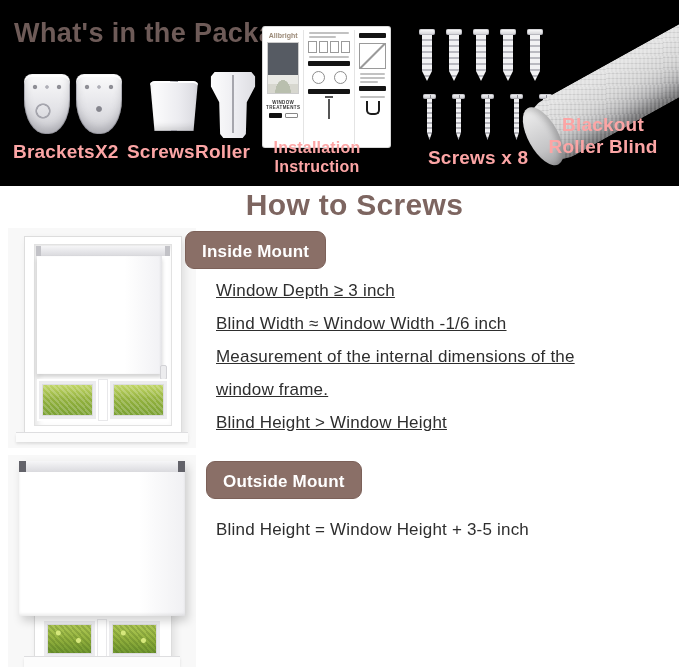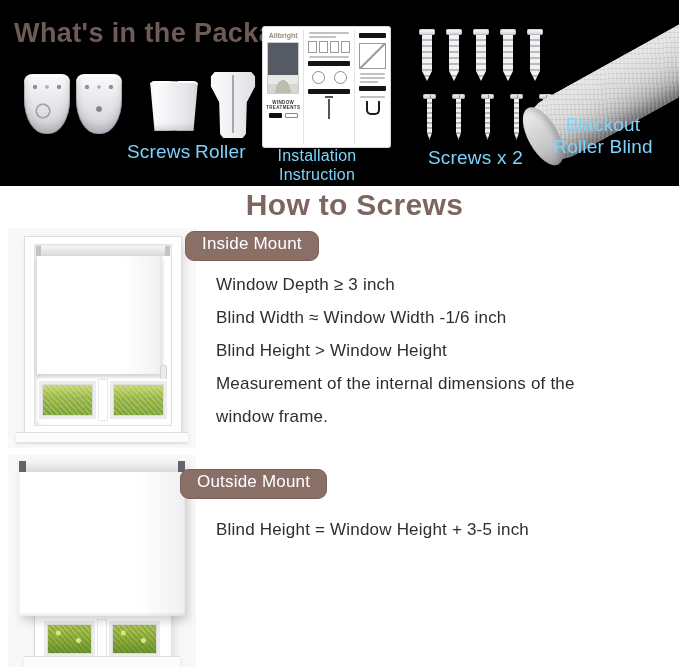--- a/index.html
+++ b/index.html
@@ -3,25 +3,25 @@
 <meta charset="utf-8">
 <style>
   html,body{margin:0;padding:0;background:#fff;}
   .canvas{position:relative;width:679px;height:667px;overflow:hidden;background:#ffffff;
           font-family:"Liberation Sans",sans-serif;}
 
   
   .pkg{position:absolute;left:0;top:0;width:679px;height:186px;background:#000;overflow:hidden;}
   .pkg-title{position:absolute;left:14px;top:18px;font-size:27px;font-weight:600;
              color:#6e5b58;letter-spacing:.4px;}
-  .pkg-label{position:absolute;color:#7dd3fc;font-size:19px;font-weight:400;letter-spacing:.2px;}
+  .pkg-label{position:absolute;color:#fca5a5;font-size:19px;font-weight:700;letter-spacing:.2px;}
   .lbl-brackets{left:13px;top:141px;}
   .lbl-clutch{left:127px;top:141px;}
   .lbl-button{left:195px;top:141px;}
-  .lbl-instruction{left:256px;top:146px;width:122px;text-align:center;font-size:16px;line-height:19px;}
+  .lbl-instruction{left:256px;top:138px;width:122px;text-align:center;font-size:16px;line-height:19px;}
   .lbl-screws{left:428px;top:147px;}
   .lbl-roll{left:540px;top:114px;width:126px;text-align:center;font-size:19px;line-height:22px;}
 
   
   .bracket{position:absolute;width:46px;height:60px;top:74px;
     border-radius:8px 8px 46% 46% / 8px 8px 58% 58%;
     box-shadow:inset 0 3px 0 rgba(255,255,255,.85), inset 0 -6px 9px rgba(90,90,100,.3),
                inset 0 0 0 1px rgba(125,125,138,.45);}
   .bracket.b1{left:24px;
     background:
@@ -111,28 +111,28 @@
       linear-gradient(180deg,#e6e6e6 0%,#d2d2d2 45%,#ababad 82%,#8e8e90);
     box-shadow:inset -8px -10px 16px rgba(0,0,0,.28);}
   .roll::before{content:"";position:absolute;left:-2px;top:0;width:30px;height:100%;border-radius:50%;
     background:linear-gradient(180deg,#efefef,#c4c4c6 70%,#9f9fa1);
     box-shadow:inset -4px 0 6px rgba(0,0,0,.22);}
 
   
   .measure-title{position:absolute;left:30px;right:0;top:188px;text-align:center;
     font-size:30px;font-weight:600;color:#7d6560;letter-spacing:.3px;}
 
-  .badge{position:absolute;background:#8a6f67;color:#fff;font-size:17px;font-weight:400;
-    padding:2px 16px 6px;border-radius:9px;border:1px solid #7c6159;letter-spacing:.2px;}
+  .badge{position:absolute;background:#8a6f67;color:#fff;font-size:17px;font-weight:700;
+    padding:10px 16px 6px;border-radius:9px;border:1px solid #7c6159;letter-spacing:.2px;}
   .badge-inside{left:185px;top:231px;}
-  .badge-outside{left:180px;top:461px;margin-top:8px;}
+  .badge-outside{left:206px;top:461px;}
 
   .textblock{position:absolute;color:#2e2e2e;font-size:17px;line-height:33px;letter-spacing:.2px;}
   .textblock p{margin:0;}
-  .tb-inside{left:216px;top:268px;width:405px;}
+  .tb-inside{left:216px;top:274px;width:405px;text-decoration:underline;}
   .tb-outside{left:216px;top:513px;width:462px;}
 
   
   .photo{position:absolute;background:#f8f8f8;overflow:hidden;}
   .photo1{left:8px;top:228px;width:188px;height:220px;}
   .photo2{left:8px;top:455px;width:188px;height:212px;}
 
   .win-frame{position:absolute;background:#fff;border:1px solid #ddd;
     box-shadow:3px 4px 8px rgba(0,0,0,.10);}
   .photo1 .win-frame{left:16px;top:8px;width:156px;height:196px;}
@@ -181,20 +181,21 @@
 <div class="canvas">
 
   <section class="pkg">
     <div class="pkg-title">What's in the Package</div>
 
     <div class="bracket b1"></div>
     <div class="bracket b2"></div>
     <div class="clutch"></div>
     <div class="buttonpart"></div>
 
+    <div class="pkg-label lbl-brackets">BracketsX2</div>
     <div class="pkg-label lbl-clutch">Screws</div>
     <div class="pkg-label lbl-button">Roller</div>
 
     <div class="booklet">
       <div class="bk-col">
         <div class="bk-brand">Allbright</div>
         <div class="bk-blind"></div>
         <div class="bk-caption">WINDOW TREATMENTS</div>
         <div class="bk-btns">
           <i class="bk-btn"></i>
@@ -269,21 +270,21 @@
         </div>
       <div class="screw">
           <span class="head"></span>
           <span class="shaft"></span>
         </div>
       <div class="screw">
           <span class="head"></span>
           <span class="shaft"></span>
         </div>
     </div>
-    <div class="pkg-label lbl-screws">Screws x 2</div>
+    <div class="pkg-label lbl-screws">Screws x 8</div>
 
     <div class="roll"></div>
     <div class="pkg-label lbl-roll">Blackout Roller Blind</div>
   </section>
 
   <div class="measure-title">How to Screws</div>
 
   <div class="photo photo1">
     <div class="win-frame">
       <div class="win-reveal">
@@ -297,22 +298,22 @@
         </div>
       </div>
     </div>
     <div class="sill"></div>
   </div>
 
   <div class="badge badge-inside">Inside Mount</div>
   <div class="textblock tb-inside">
     <p>Window Depth ≥ 3 inch</p>
     <p>Blind Width ≈ Window Width -1/6 inch</p>
+    <p>Measurement of the internal dimensions of the window frame.</p>
     <p>Blind Height &gt; Window Height</p>
-    <p>Measurement of the internal dimensions of the window frame.</p>
   </div>
 
   <div class="photo photo2">
     <div class="win-frame"></div>
     <div class="panes">
       <div class="pane pane-bush"></div>
       <div class="mullion"></div>
       <div class="pane pane-bush"></div>
     </div>
     <div class="sill"></div>

